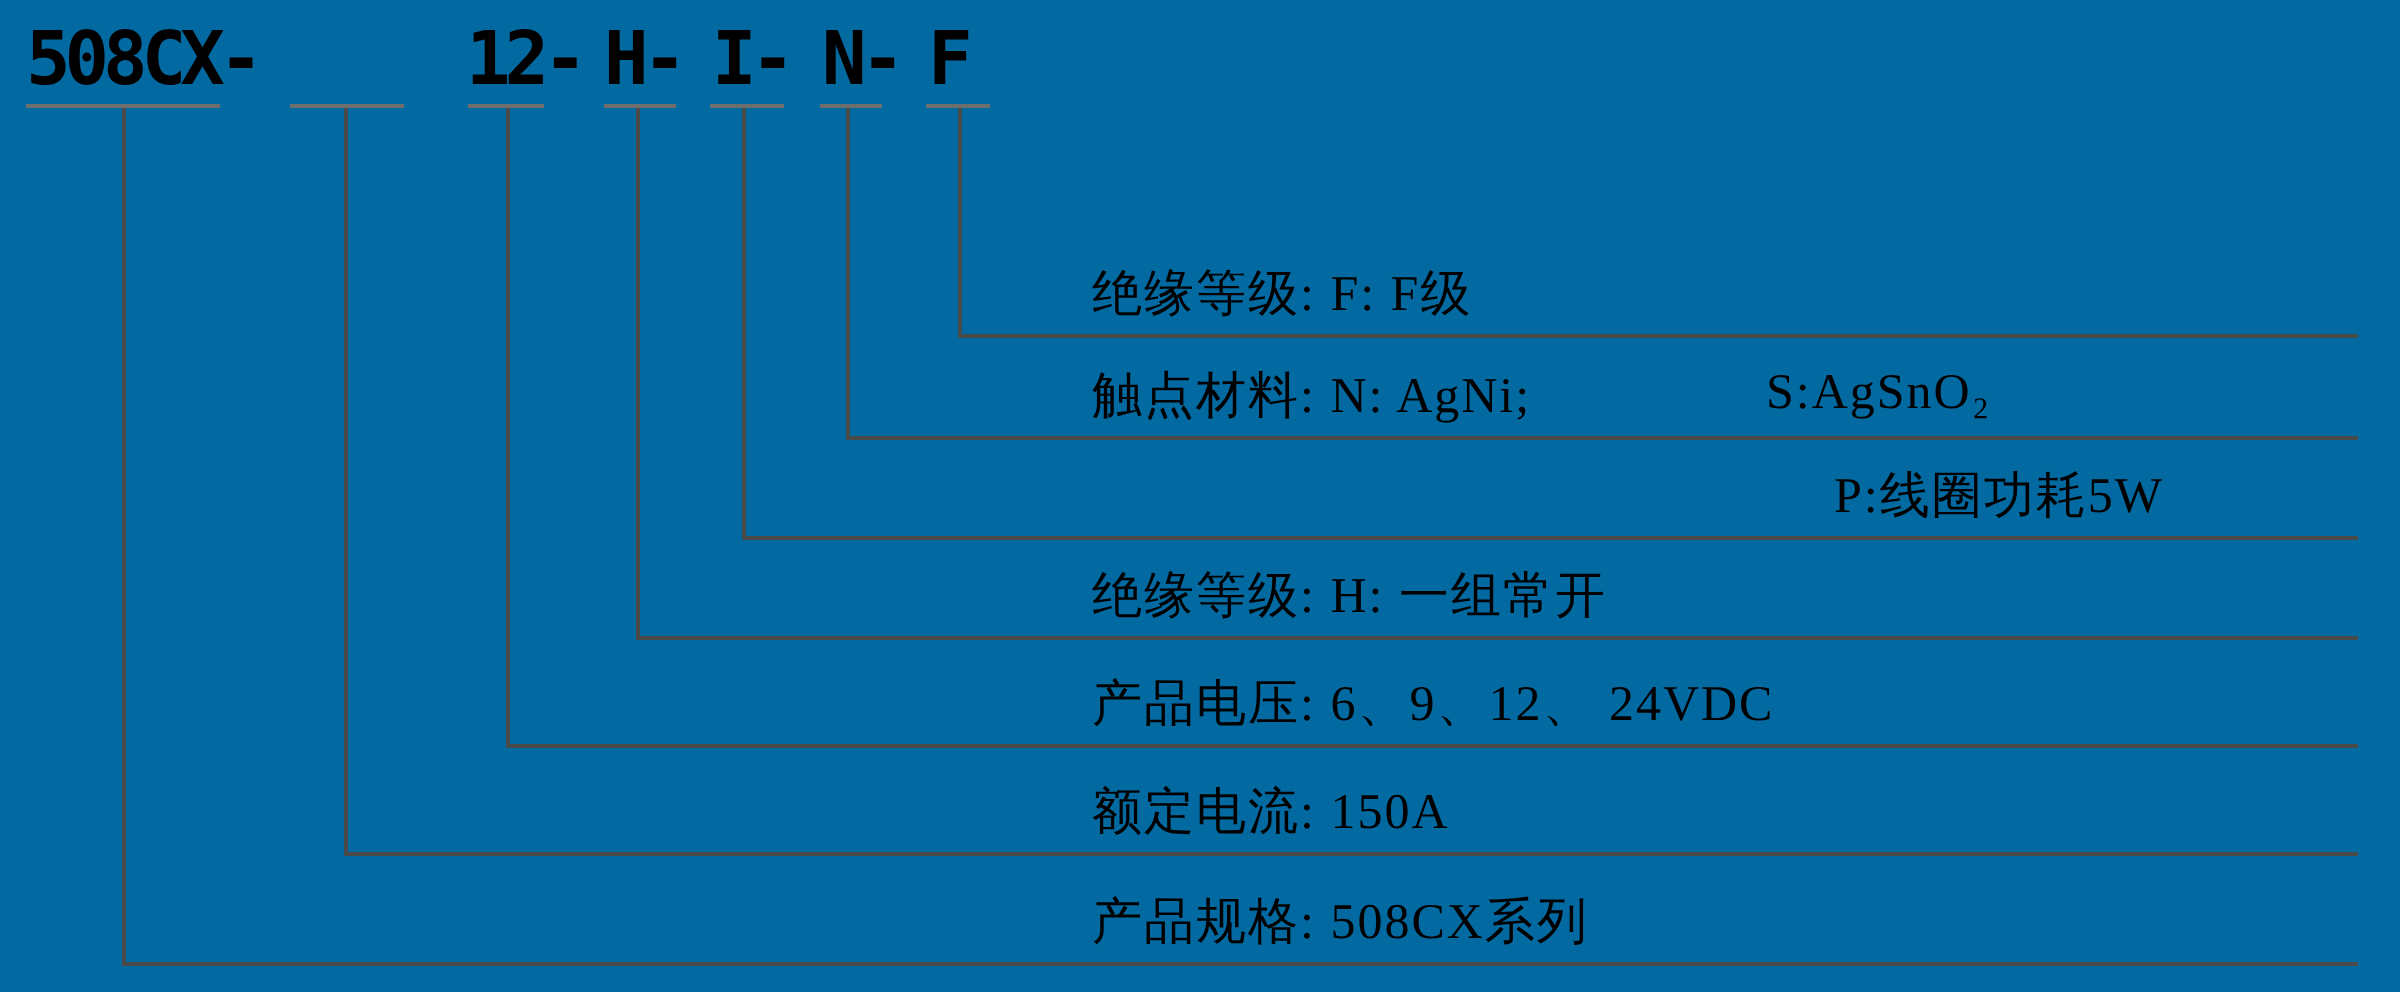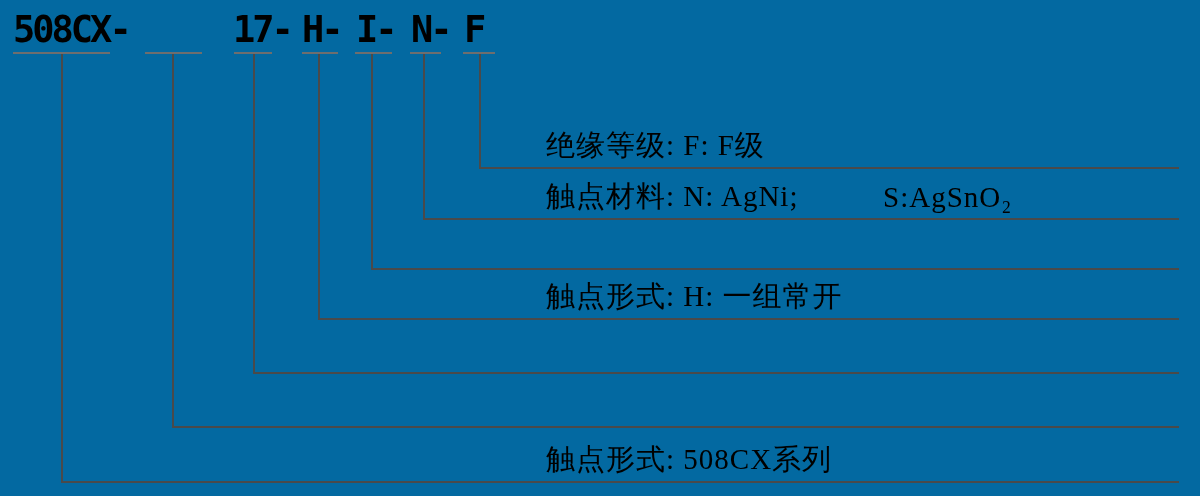--- a/index.html
+++ b/index.html
@@ -35,33 +35,33 @@
   
   .hl{
     position:absolute;height:2px;
     background:#4a4a4a;
   }
   
   .row{
     position:absolute;
     height:34px;
     display:flex;align-items:center;
-    font-size:29px;
+    font-size:25px;
     letter-spacing:1px;
     color:#000000;
     white-space:pre;
   }
 </style>
 </head>
 <body>
 
 <div class="stage">
 
   <div class="seg" style="left:13px">508CX-</div>
-  <div class="seg" style="left:233px">17-</div>
+  <div class="seg" style="left:233px">12-</div>
   <div class="seg" style="left:302px">H-</div>
   <div class="seg" style="left:356px">I-</div>
   <div class="seg" style="left:411px">N-</div>
   <div class="seg" style="left:464px">F</div>
 
   <div class="ul" style="left:13px;width:97px"></div>
   <div class="ul" style="left:145px;width:57px"></div>
   <div class="ul" style="left:234px;width:38px"></div>
   <div class="ul" style="left:302px;width:36px"></div>
   <div class="ul" style="left:355px;width:37px"></div>
@@ -82,20 +82,23 @@
   <div class="hl" style="top:318px;left:318px;width:861px"></div>
   <div class="hl" style="top:372px;left:253px;width:926px"></div>
   <div class="hl" style="top:426px;left:172px;width:1007px"></div>
   <div class="hl" style="top:481px;left:61px;width:1118px"></div>
 
   <div class="row" style="left:546px;top:129px">绝缘等级: F: F级</div>
 
   <div class="row" style="left:883px;top:180px">S:AgSnO₂</div>
   <div class="row" style="left:546px;top:180px">触点材料: N: AgNi;</div>
 
+  <div class="row" style="left:917px;top:230px">P:线圈功耗5W</div>
 
-  <div class="row" style="left:546px;top:280px">触点形式: H: 一组常开</div>
+  <div class="row" style="left:546px;top:280px">绝缘等级: H: 一组常开</div>
 
+  <div class="row" style="left:546px;top:334px">产品电压: 6、9、12、 24VDC</div>
 
+  <div class="row" style="left:546px;top:388px">额定电流: 150A</div>
 
-  <div class="row" style="left:546px;top:443px">触点形式: 508CX系列</div>
+  <div class="row" style="left:546px;top:443px">产品规格: 508CX系列</div>
 
 </div>
 
 </body></html>

